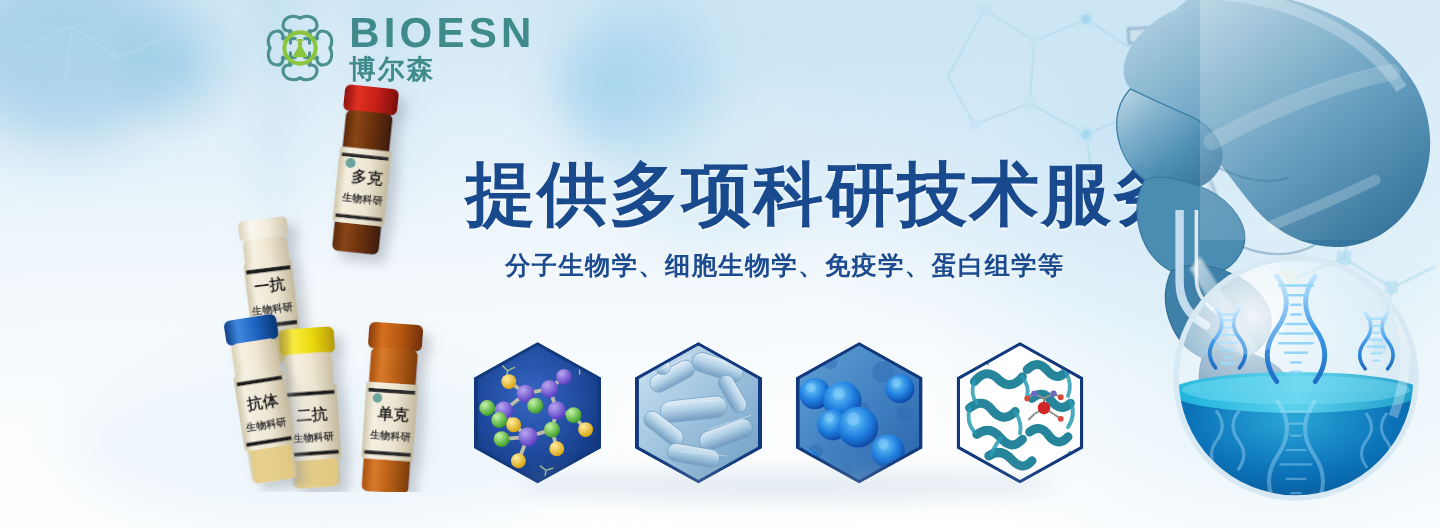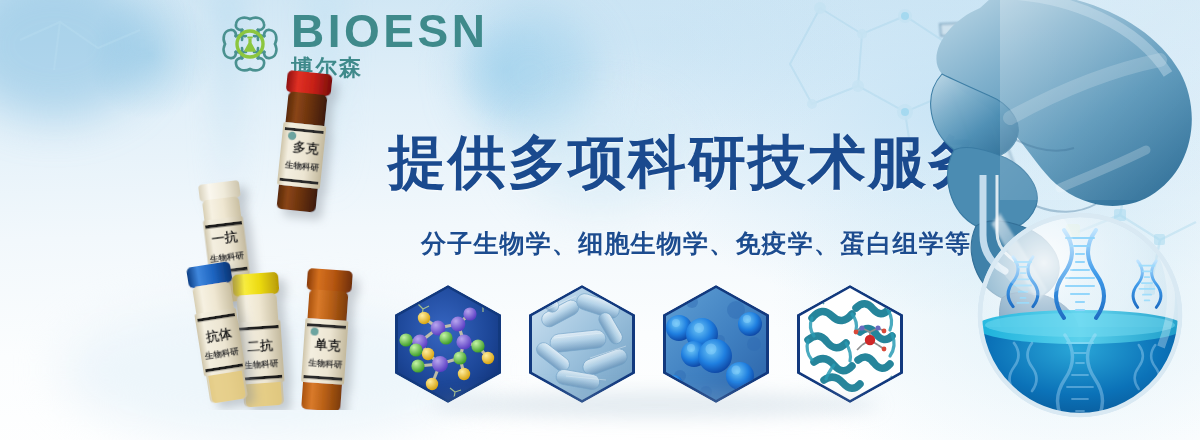--- a/index.html
+++ b/index.html
@@ -24,39 +24,39 @@
   .col-band { position:absolute; filter:blur(14px); pointer-events:none; }
 
   
   .bg-molecules { position:absolute; inset:0; opacity:.55; pointer-events:none; }
 
   
   .logo { position:absolute; left:218px; top:8px; display:flex; align-items:center; gap:9px; }
   .logo-mark { width:64px; height:64px; flex:0 0 64px; }
   .logo-text { display:flex; flex-direction:column; line-height:1; }
   .logo-en {
-    font-size:46px; font-weight:700; letter-spacing:3.5px;
+    font-size:35px; font-weight:700; letter-spacing:3.5px;
     color:#3f8a8b; font-family:"Liberation Sans",sans-serif;
   }
   .logo-cn {
     font-size:22px; font-weight:700; letter-spacing:2px; color:#3f8a8b;
     margin-top:3px; font-family:"DejaVu Sans","Liberation Sans",sans-serif;
   }
 
   
   .headline {
     position:absolute; left:388px; top:124px;
     font-size:58px; font-weight:700; letter-spacing:2px;
     color:#1a4a8e; white-space:nowrap;
     font-family:"DejaVu Sans","Liberation Sans",sans-serif;
     text-shadow:0 1px 2px rgba(255,255,255,.75);
   }
   .subhead {
-    position:absolute; left:421px; top:227px;
-    font-size:25px; font-weight:700; letter-spacing:1.2px;
+    position:absolute; left:421px; top:207px;
+    font-size:21px; font-weight:700; letter-spacing:1.2px;
     color:#1c4c8f; white-space:nowrap;
     font-family:"DejaVu Sans","Liberation Sans",sans-serif;
     text-shadow:0 1px 2px rgba(255,255,255,.7);
   }
 
   
   .hex-row { position:absolute; left:395px; top:285px; display:flex; gap:28px; }
   .hex {
     position:relative; width:106px; height:118px;
     clip-path:polygon(50% 0%,100% 25%,100% 75%,50% 100%,0% 75%,0% 25%);

